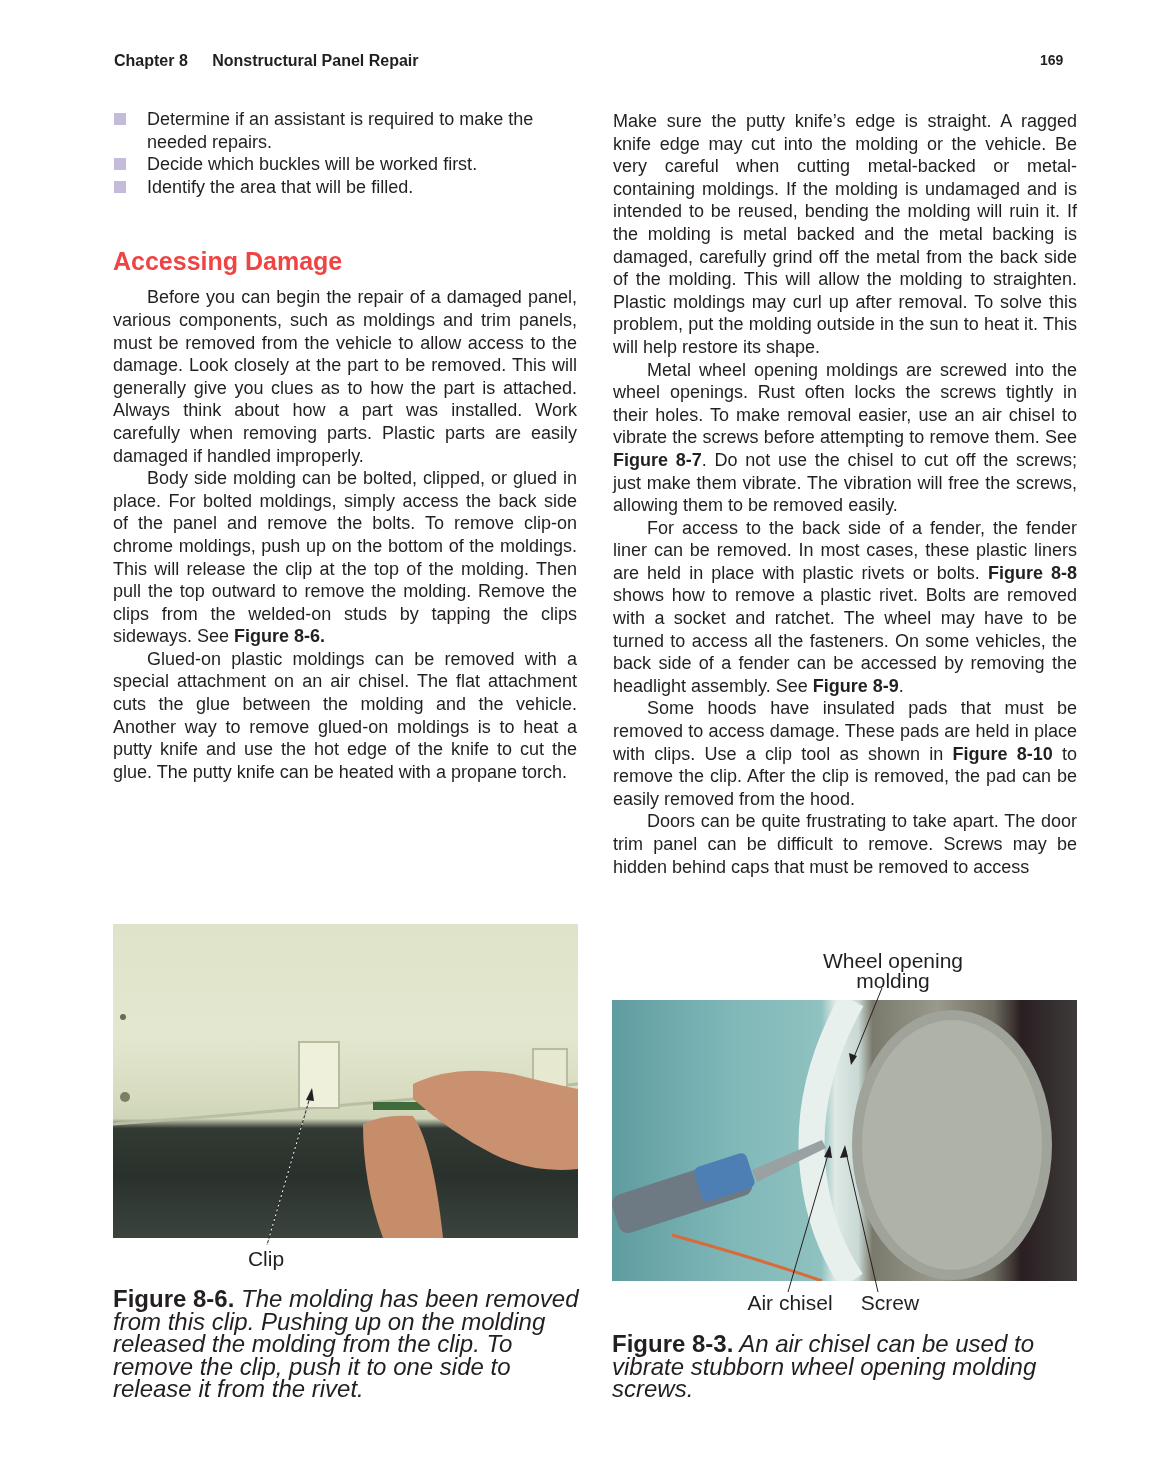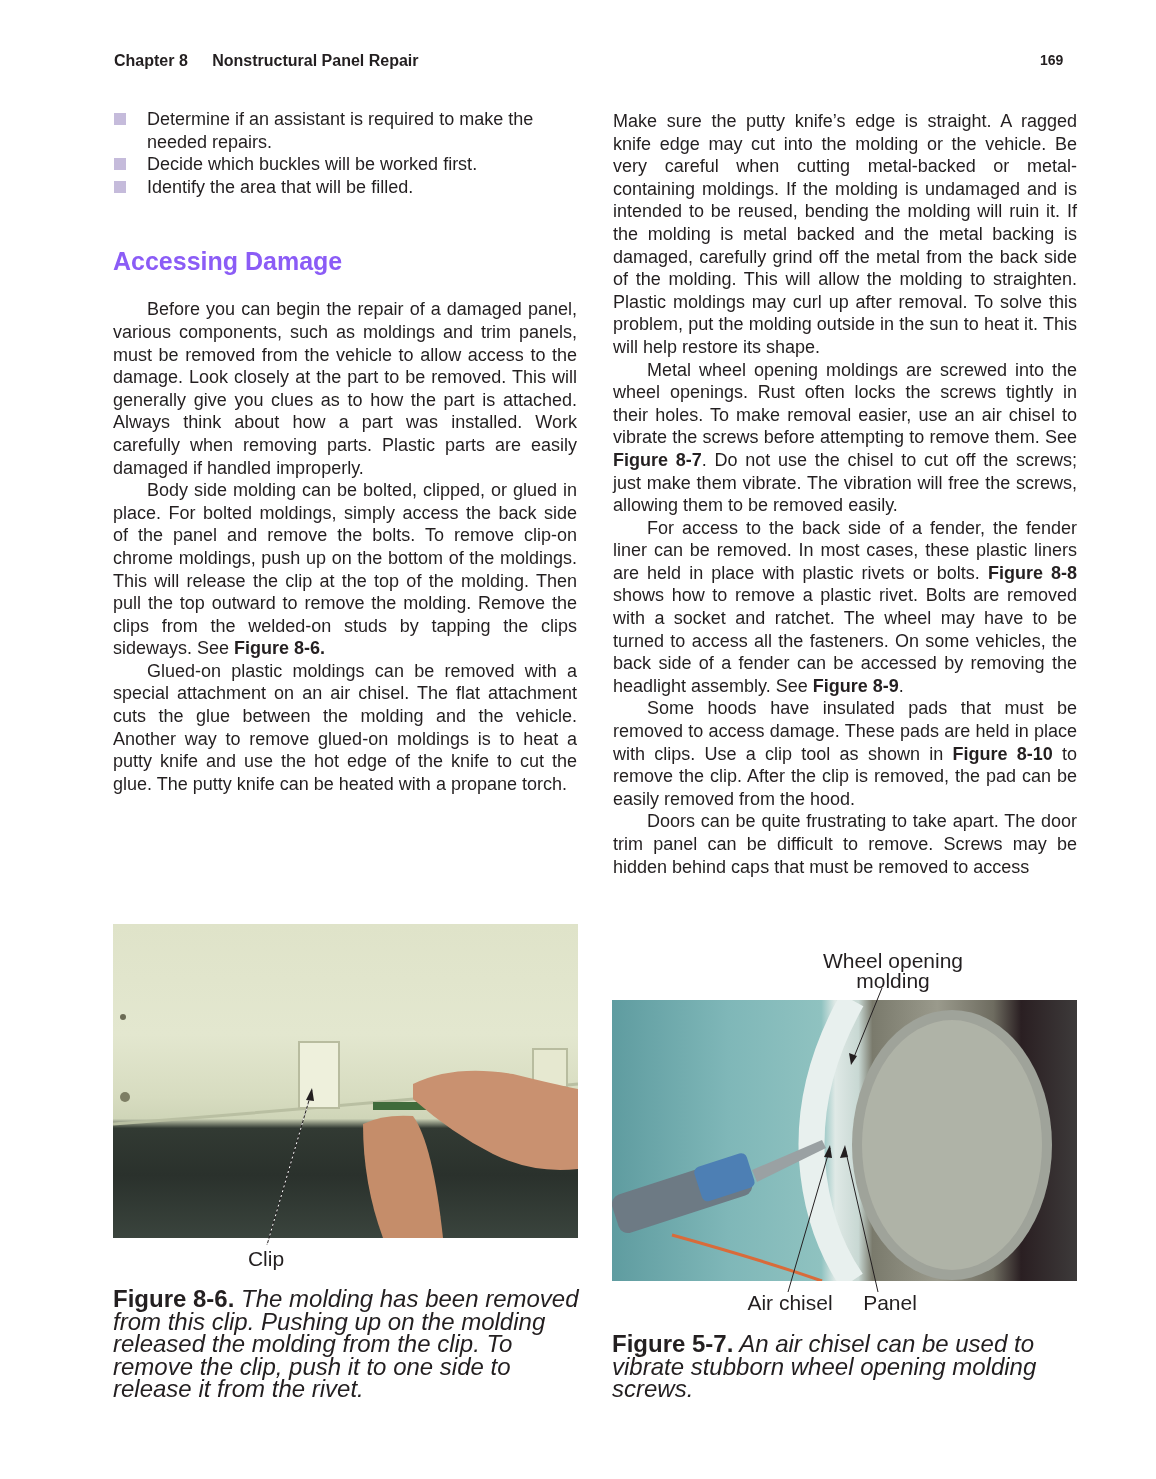--- a/index.html
+++ b/index.html
@@ -16,21 +16,21 @@
   .col-left { left: 113px; top: 108px; }
   .col-right { left: 613px; top: 110px; }
   .col-right .p:first-child { text-indent: 0; }
 
   ul.bullets { list-style: none; margin: 0; padding: 0; }
   ul.bullets li { position: relative; padding-left: 34px; }
   ul.bullets li .sq {
     position: absolute; left: 1px; top: 5px; width: 12px; height: 12px; background: #c5bbdb;
   }
   h2.section {
-    margin: 48px 0 22px 0; font-size: 25px; line-height: 30px; font-weight: bold; color: #8b5cf6;
+    margin: 48px 0 10px 0; font-size: 25px; line-height: 30px; font-weight: bold; color: #ef4444;
   }
   .p { text-align: justify; text-indent: 34px; margin: 0; }
   .p.noindent { text-indent: 0; }
   .p b { font-weight: bold; }
 
   
   .photo { position: absolute; overflow: hidden; }
   .fig6-photo { left: 113px; top: 924px; width: 465px; height: 314px;
     background: linear-gradient(180deg, #dfe3c9 0%, #e3e7cf 35%, #d7dcc0 55%, #cfd5b8 62%, #323a33 65%, #2a312c 80%, #3a443d 100%); }
   .fig7-photo { left: 612px; top: 1000px; width: 465px; height: 281px;
@@ -119,17 +119,17 @@
 </div>
 <svg class="overlay" width="1156" height="1479">
   <line x1="882" y1="988" x2="852" y2="1062" stroke="#231f20" stroke-width="1"></line>
   <polygon points="851,1065 849,1053 857,1056" fill="#231f20"></polygon>
   <line x1="788" y1="1292" x2="830" y2="1148" stroke="#231f20" stroke-width="1"></line>
   <polygon points="830,1145 824,1157 832,1158" fill="#231f20"></polygon>
   <line x1="878" y1="1292" x2="845" y2="1148" stroke="#231f20" stroke-width="1"></line>
   <polygon points="845,1145 840,1158 848,1157" fill="#231f20"></polygon>
 </svg>
 <div class="label" style="left:740px; top:1293px; width:100px;">Air chisel</div>
-<div class="label" style="left:855px; top:1293px; width:70px;">Panel</div>
+<div class="label" style="left:855px; top:1293px; width:70px;">Screw</div>
 
 <div class="caption" style="left:612px; top:1333px;">
-  <span class="fig-id">Figure 5-7.</span><span class="fig-text"> An air chisel can be used to vibrate stubborn wheel opening molding screws.</span>
+  <span class="fig-id">Figure 8-3.</span><span class="fig-text"> An air chisel can be used to vibrate stubborn wheel opening molding screws.</span>
 </div>
 
 </body></html>

